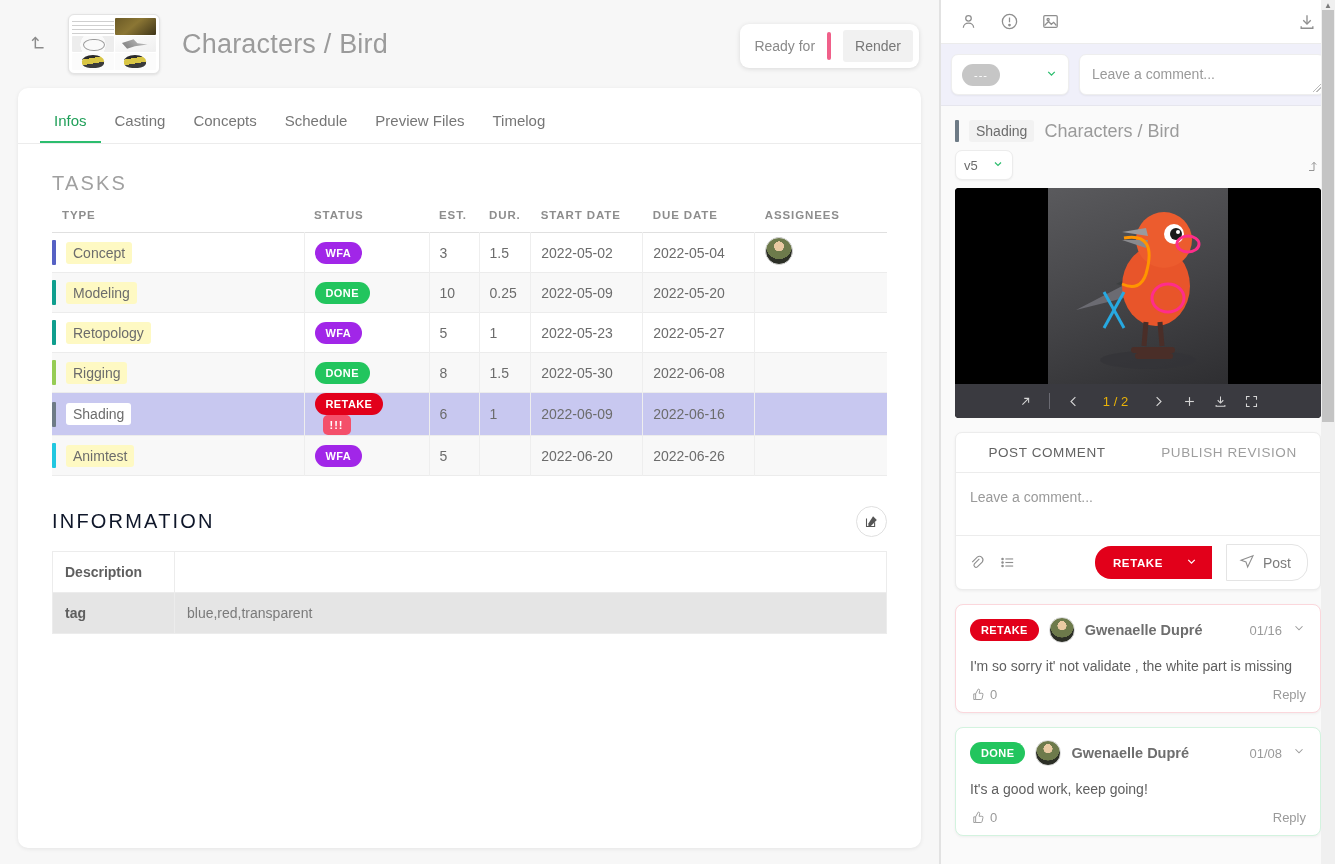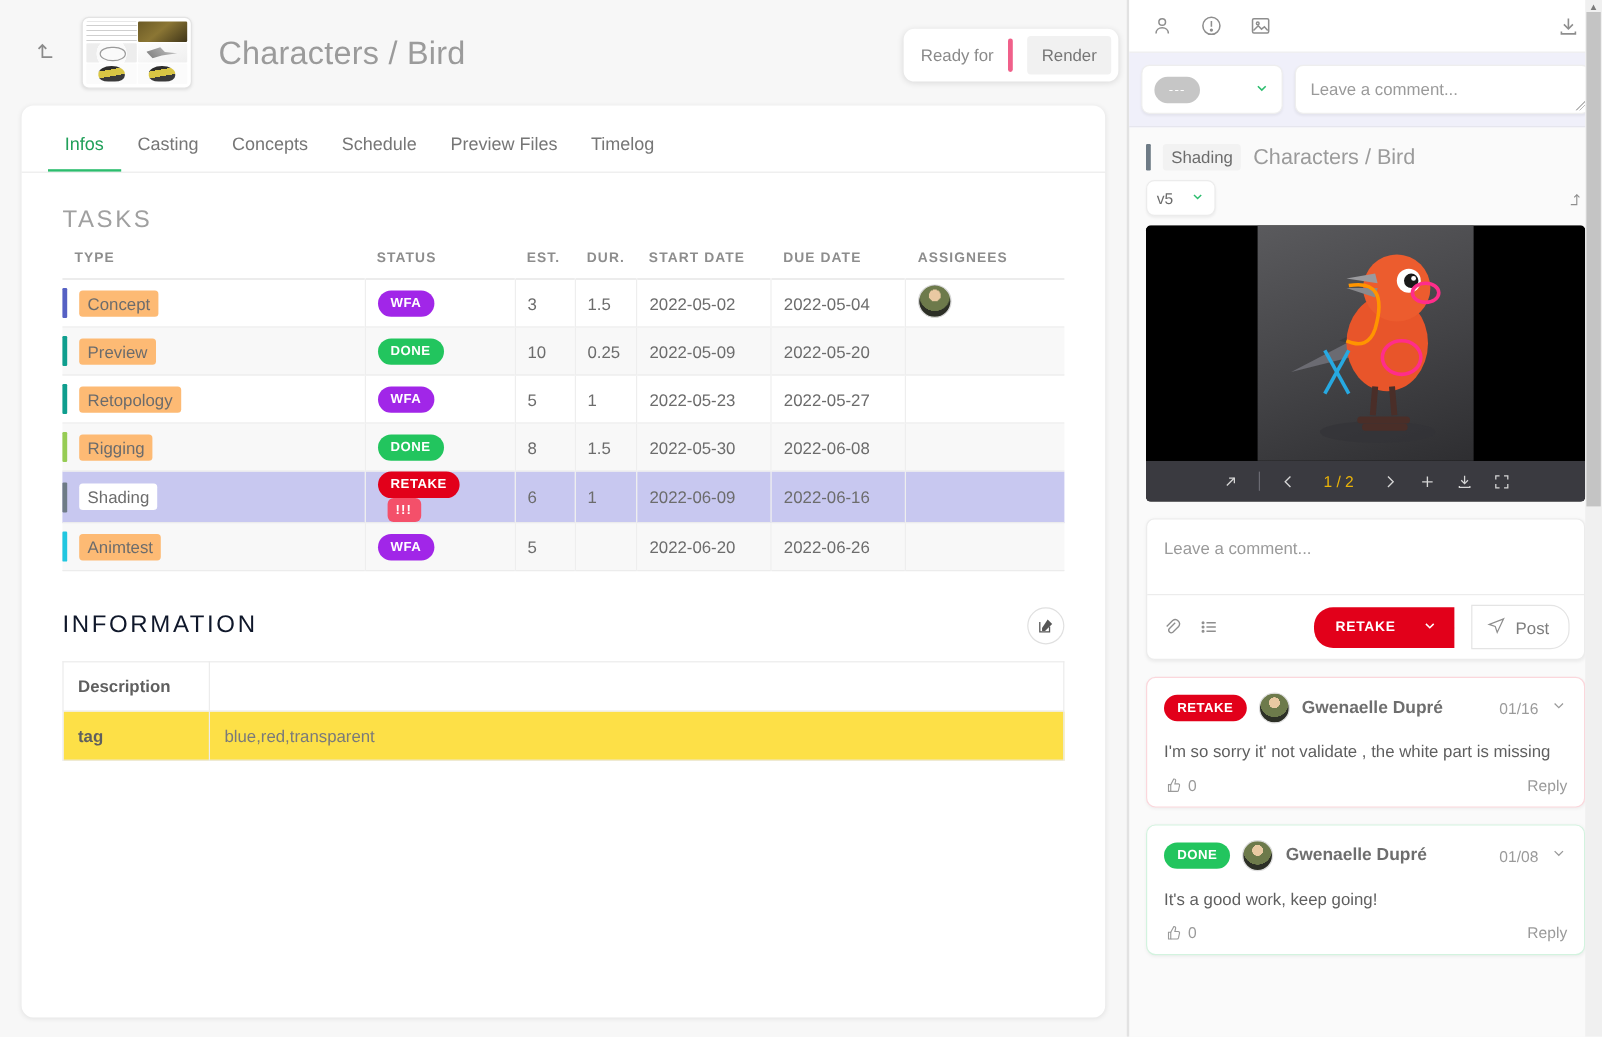--- a/index.html
+++ b/index.html
@@ -43,21 +43,21 @@
   .t5::after{content:"";position:absolute;left:18%;top:22%;width:62%;height:56%;
      background:linear-gradient(45deg,#7b7b7b,#c9c9c9);clip-path:polygon(0 40%,45% 0,60% 42%,100% 55%,50% 75%,20% 100%);}
   .t6,.t7 { background:#fbfbfb; position:relative; }
   .t6::after,.t7::after{content:"";position:absolute;left:24%;top:12%;width:52%;height:76%;
      background:linear-gradient(170deg,#2b2b2b 0 28%,#d8c544 28% 62%,#3a3a3a 62% 100%);
      border-radius:50% 50% 38% 38%;}
   .title {
     margin-left: 22px; font-size: 27px; color: #9b9b9b; font-weight: 400; letter-spacing:.2px;
   }
   .ready-chip {
-    position:absolute; right: 7px; top: 24px;
+    position:absolute; right: 20px; top: 24px;
     background:#fff; border-radius: 9px; box-shadow: 0 1px 5px rgba(0,0,0,.12);
     height: 44px; display:flex; align-items:center; padding: 0 6px 0 14px;
   }
   .ready-chip .lbl { font-size: 14px; color:#8a8a8a; padding-right: 12px; }
   .ready-chip .bar { width:4px; height: 28px; background:#f0608a; border-radius:2px; }
   .ready-chip .val { font-size: 14px; color:#777; background:#f1f1f1; padding: 8px 12px; border-radius:3px; margin-left: 12px;}
 
   .card {
     margin: 0 18px; background:#fff; border-radius: 10px;
     box-shadow: 0 1px 4px rgba(0,0,0,.08);
@@ -94,40 +94,40 @@
   table.tasks td { padding: 0 10px; height: 40px; font-size: 14px; color:#6c6c6c; border-right:1px solid #eee; }
   table.tasks td:last-child { border-right:none; }
   table.tasks td.c-type { width: 252px; padding-left: 0; }
   table.tasks td.c-status { width: 125px; }
   table.tasks td.c-est { width: 50px; }
   table.tasks td.c-dur { width: 50px; }
   table.tasks td.c-sd { width: 112px; }
   table.tasks td.c-dd { width: 112px; }
   .typecell { display:flex; align-items:center; gap: 10px; }
   .tbar { width: 4px; height: 25px; border-radius: 1px; flex:none; }
-  .tname { background:#fdba74; padding: 3px 7px; border-radius:3px; font-size:14px; color:#6c6c6c; }
+  .tname { background:#fef9c3; padding: 3px 7px; border-radius:3px; font-size:14px; color:#6c6c6c; }
   tr.sel .tname { background:#fff; }
   .badge {
     display:inline-block; color:#fff; font-size:11px; font-weight:700; letter-spacing:.4px;
     padding: 5px 11px; border-radius: 11px;
   }
   .prio {
     display:inline-block; background:#f4506a; color:#fff; font-size:11px; font-weight:800;
     padding: 4px 7px; border-radius:5px; margin-left:8px; vertical-align:middle; letter-spacing:1px;
   }
   .avatar {
     width:28px;height:28px;border-radius:50%;
     background: radial-gradient(circle at 50% 32%, #e9c9a2 0 22%, #6d7a4b 23% 58%, #2c2f26 59% 100%);
     border:1px solid #d8d8d8; display:inline-block;
   }
 
   table.info { border-collapse:collapse; margin: 0 34px; width: calc(100% - 68px); border:1px solid #ececec; border-radius:6px; }
   table.info td { border:1px solid #ececec; font-size:14px; padding: 12px 12px; color:#7a7a7a; }
   table.info td.k { width: 122px; font-weight:700; color:#5f5f5f; }
-  table.info tr.zebra td { background:#fde047; }
+  table.info tr.zebra td { background:#e5e5e5; }
 
   
   .right {
     width: 395px; height: 864px; background:#fafafa; position:relative;
     border-left:1px solid #e2e2e2;
   }
   .rtoolbar {
     height: 44px; background:#fff; border-bottom:1px solid #ececec;
     display:flex; align-items:center; padding: 0 18px; gap: 22px;
   }
@@ -277,21 +277,21 @@
             <td class="c-est">3</td>
             <td class="c-dur">1.5</td>
             <td class="c-sd">2022-05-02</td>
             <td class="c-dd">2022-05-04</td>
             <td><span class="avatar"></span></td>
           </tr>
           <tr class="alt">
             <td class="c-type">
               <div class="typecell">
                 <span class="tbar" style="background:#0f9e8e"></span>
-                <span class="tname">Preview</span>
+                <span class="tname">Modeling</span>
               </div>
             </td>
             <td class="c-status">
               <span class="badge" style="background:#22c55e">DONE</span>
             </td>
             <td class="c-est">10</td>
             <td class="c-dur">0.25</td>
             <td class="c-sd">2022-05-09</td>
             <td class="c-dd">2022-05-20</td>
             <td></td>
@@ -531,20 +531,24 @@
               <path d="M4 9 L4 4 L9 4"></path>
               <path d="M15 4 L20 4 L20 9"></path>
               <path d="M20 15 L20 20 L15 20"></path>
               <path d="M9 20 L4 20 L4 15"></path>
             </svg>
         </span>
       </div>
     </div>
 
     <div class="cpost">
+      <div class="cptabs">
+        <div class="cptab active">POST COMMENT</div>
+        <div class="cptab">PUBLISH REVISION</div>
+      </div>
       <div class="ctext">Leave a comment...</div>
       <div class="cbar">
         <span class="ricon">
           <svg width="17" height="17" viewBox="0 0 24 24" fill="none" stroke="#8e8e8e" stroke-width="1.6">
             <path d="M16 7 L9 14 a3 3 0 0 0 4.2 4.2 L20 11.4 a5 5 0 0 0 -7-7 L6 11.4"></path>
           </svg>
         </span>
         <span class="ricon">
           <svg width="17" height="17" viewBox="0 0 24 24" fill="none" stroke="#8e8e8e" stroke-width="1.6">
             <path d="M9 7 L20 7"></path>

